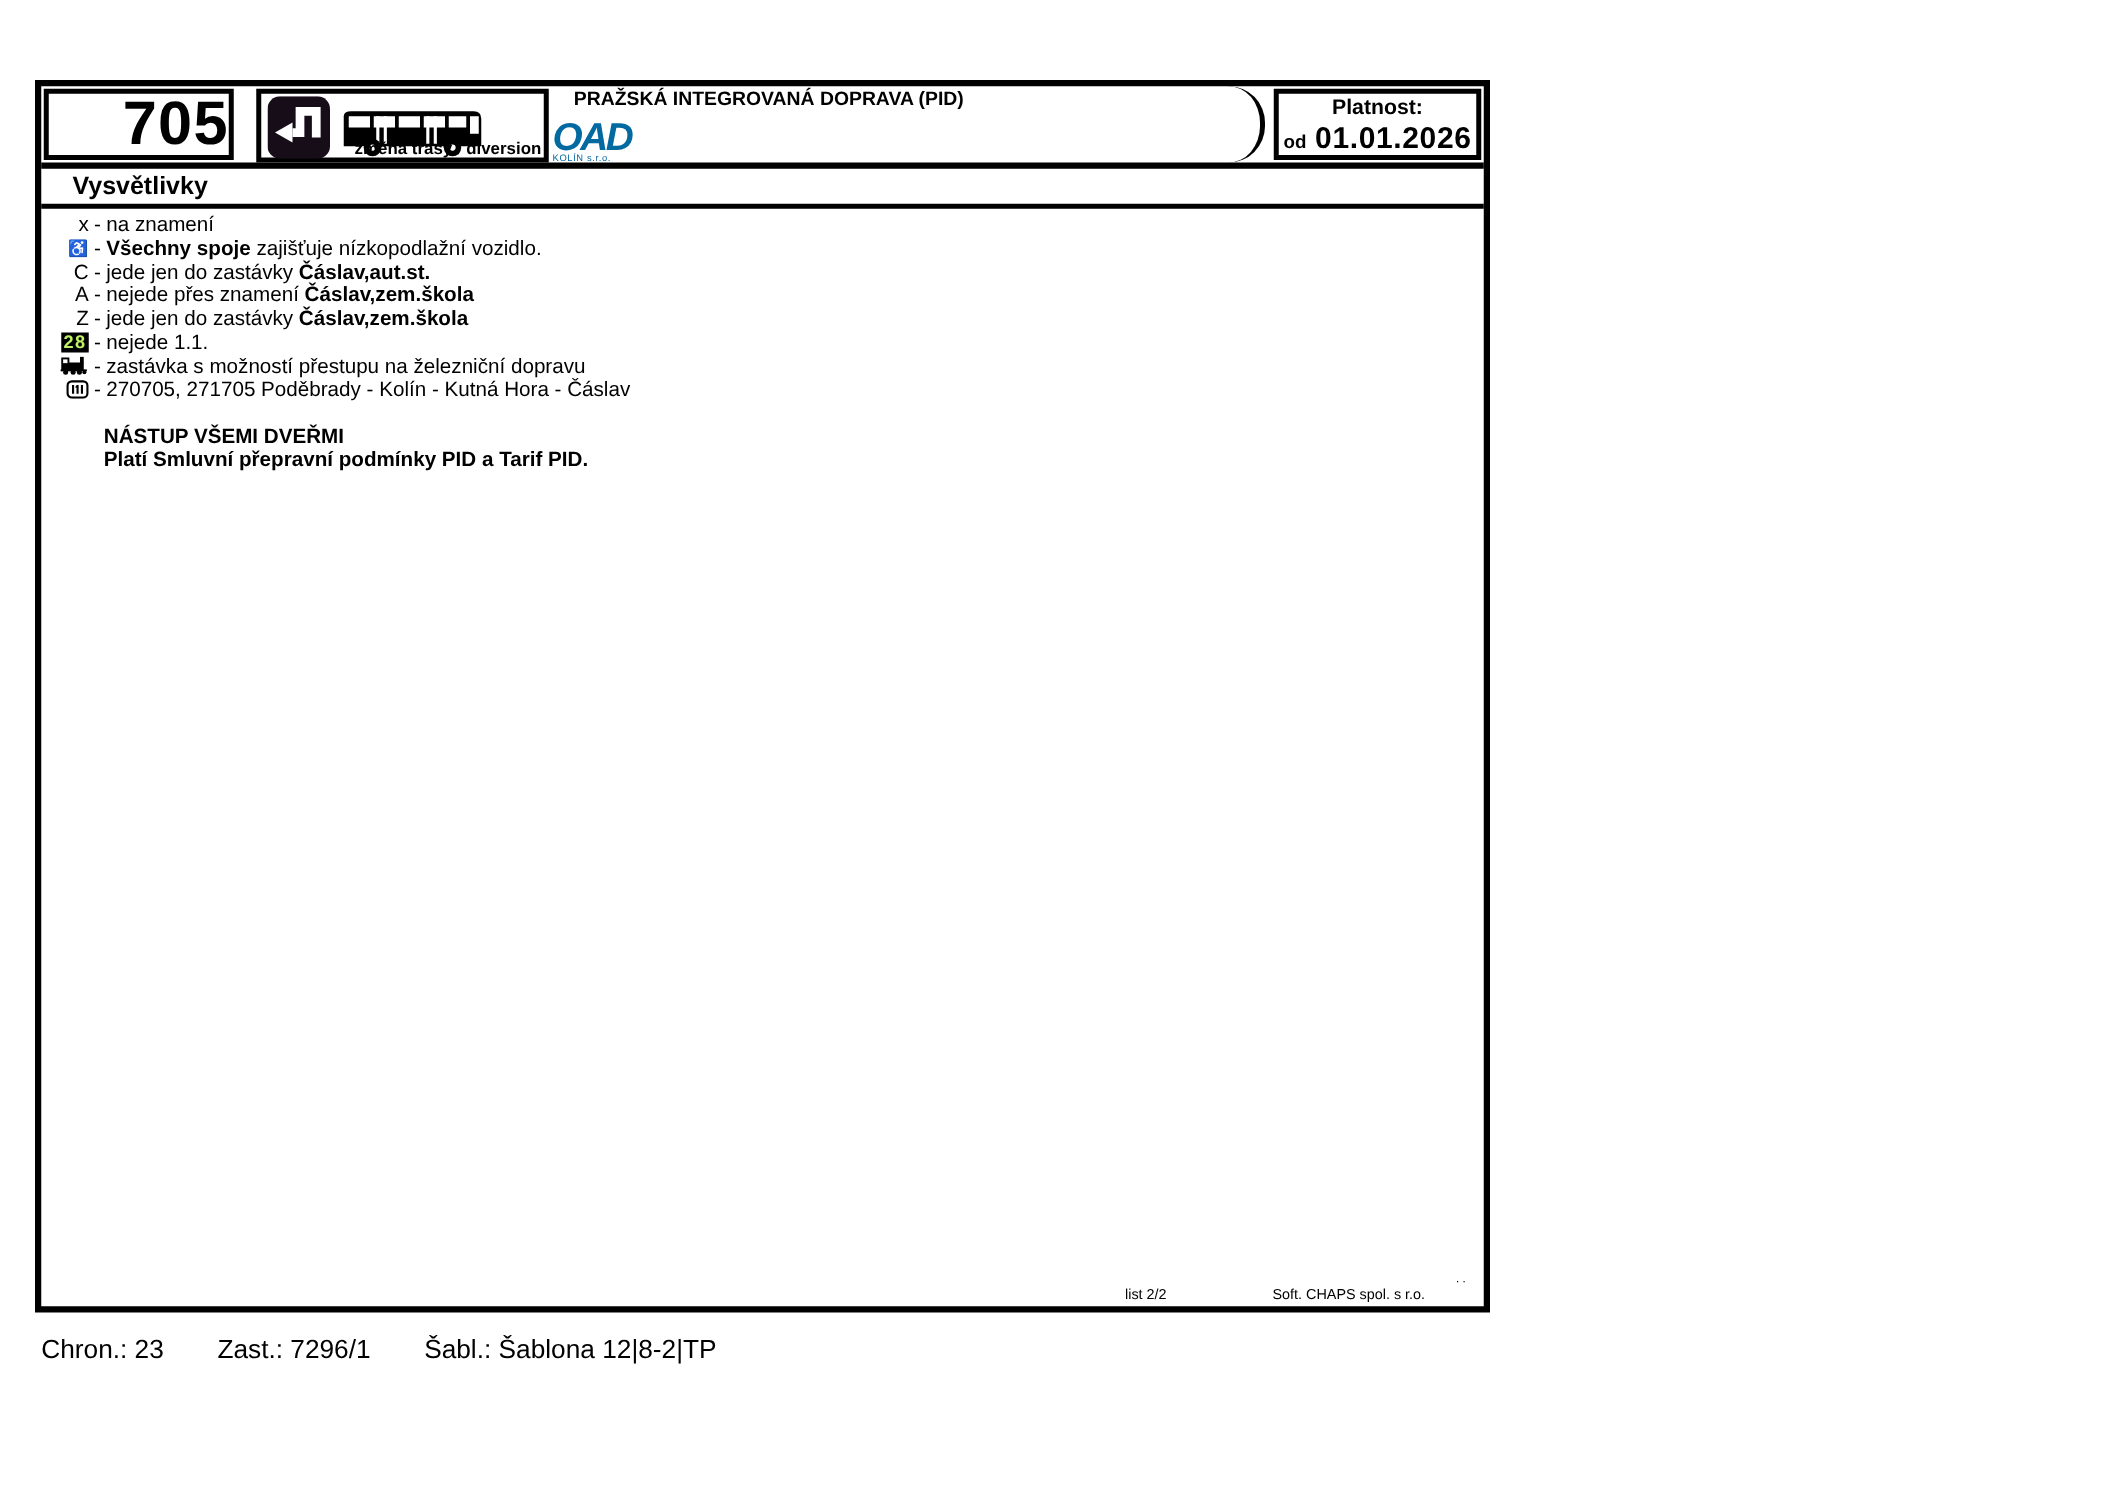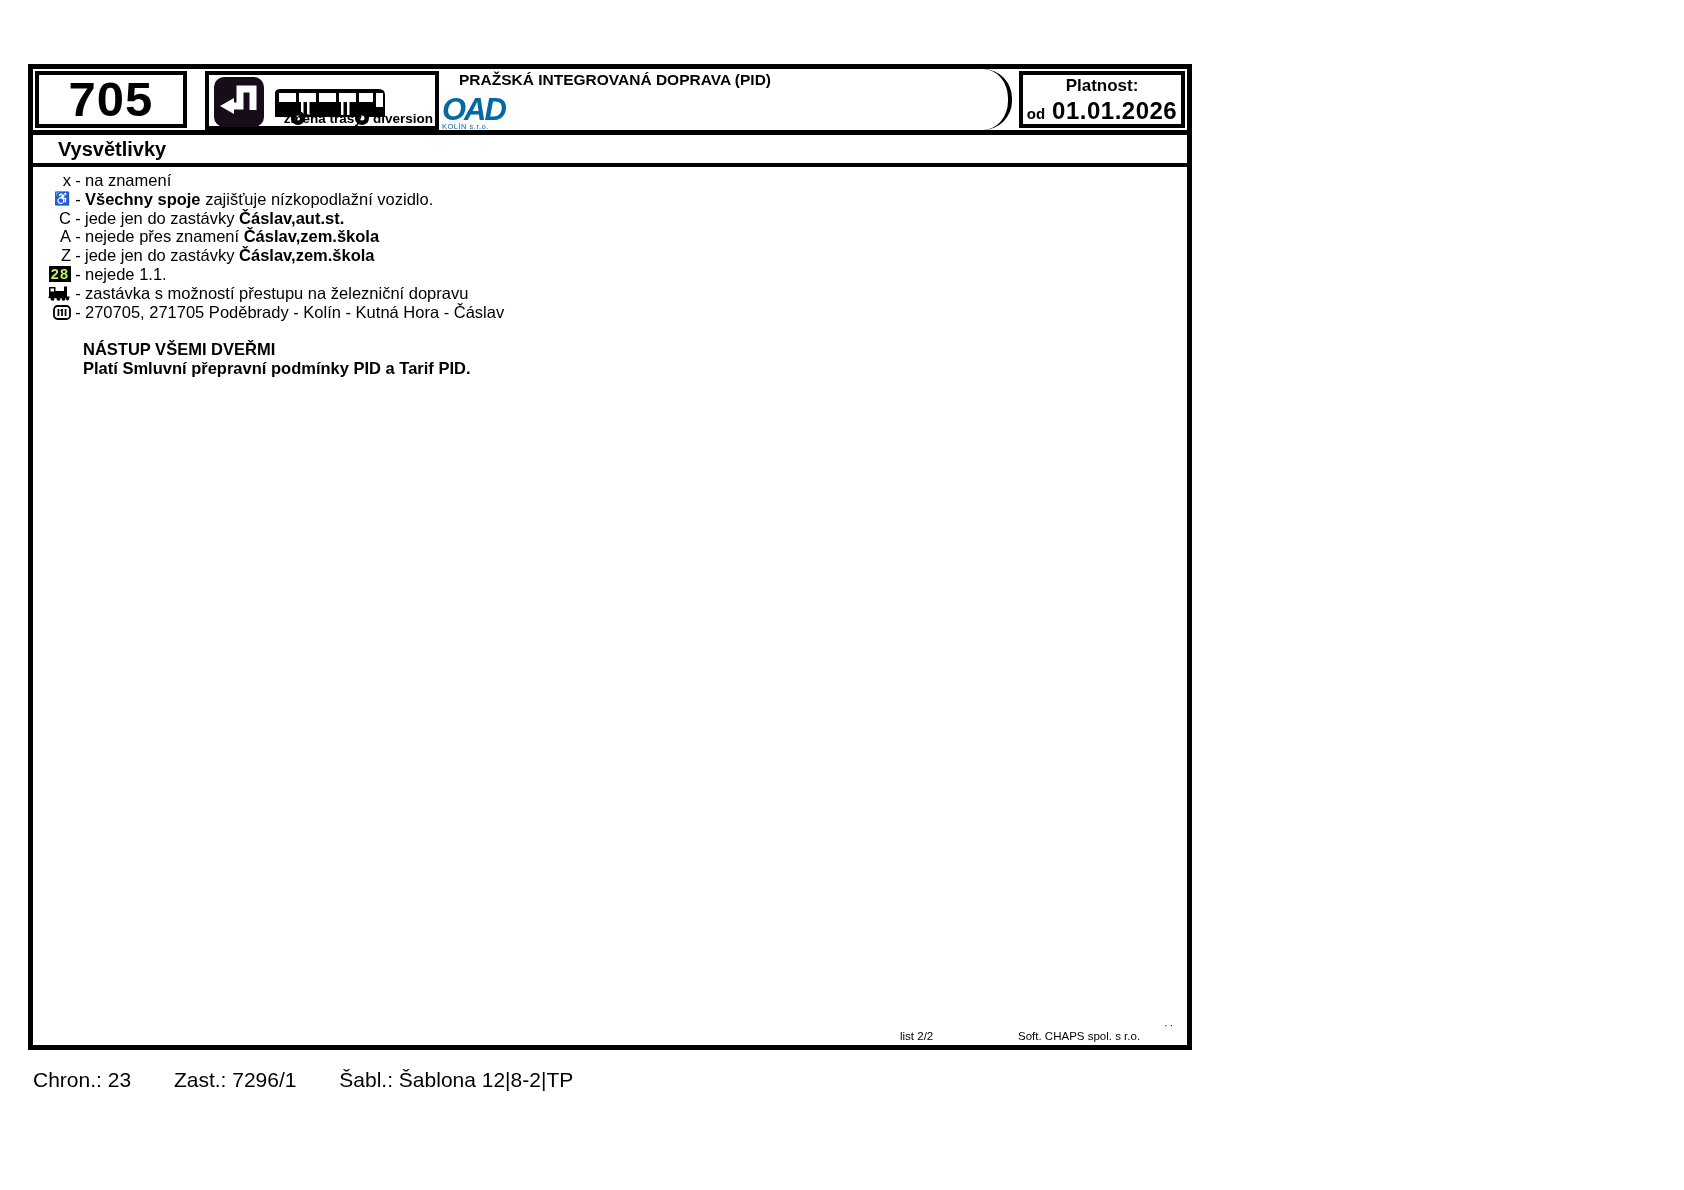--- a/index.html
+++ b/index.html
@@ -3,21 +3,21 @@
 <meta charset="utf-8">
 <style>
   html,body{margin:0;padding:0;background:#ffffff;}
   body{width:1684px;height:1190px;position:relative;font-family:"Liberation Sans",sans-serif;color:#000;}
   *{box-sizing:border-box;}
 
   .frame{position:absolute;left:28px;top:64px;width:1164px;height:986px;border:5px solid #000;background:#fff;display:flex;flex-direction:column;}
 
   
   .header-row{height:66px;border-bottom:5px solid #000;display:flex;position:relative;}
-  .route-box{margin:2px 0 2px 2px;width:152px;border:4px solid #000;display:flex;align-items:center;justify-content:center;}
+  .route-box{margin:2px 0 2px 2px;width:152px;border:4px solid #000;display:flex;align-items:center;justify-content:flex-end;}
   .route-num{font-size:49px;font-weight:bold;letter-spacing:1px;line-height:1;}
   .picto-box{margin:2px 0 0 18px;width:234px;border:4px solid #000;position:relative;}
   .arrow-icon{position:absolute;left:5px;top:2px;}
   .bus-icon{position:absolute;left:62px;top:10px;}
   .picto-label{position:absolute;right:2px;bottom:0px;font-size:13.5px;font-weight:bold;white-space:nowrap;}
   .agency-cell{flex:1;position:relative;border-right:4px solid #000;border-radius:29px;}
   .agency-title{position:absolute;left:20px;top:2px;font-size:15.5px;font-weight:bold;}
   .oad-logo{position:absolute;left:3px;top:25px;line-height:1;}
   .oad-text{font-size:31px;font-weight:bold;letter-spacing:-2px;font-style:italic;}
   .oad-sub{font-size:7.5px;letter-spacing:0.5px;margin-top:-2px;}

